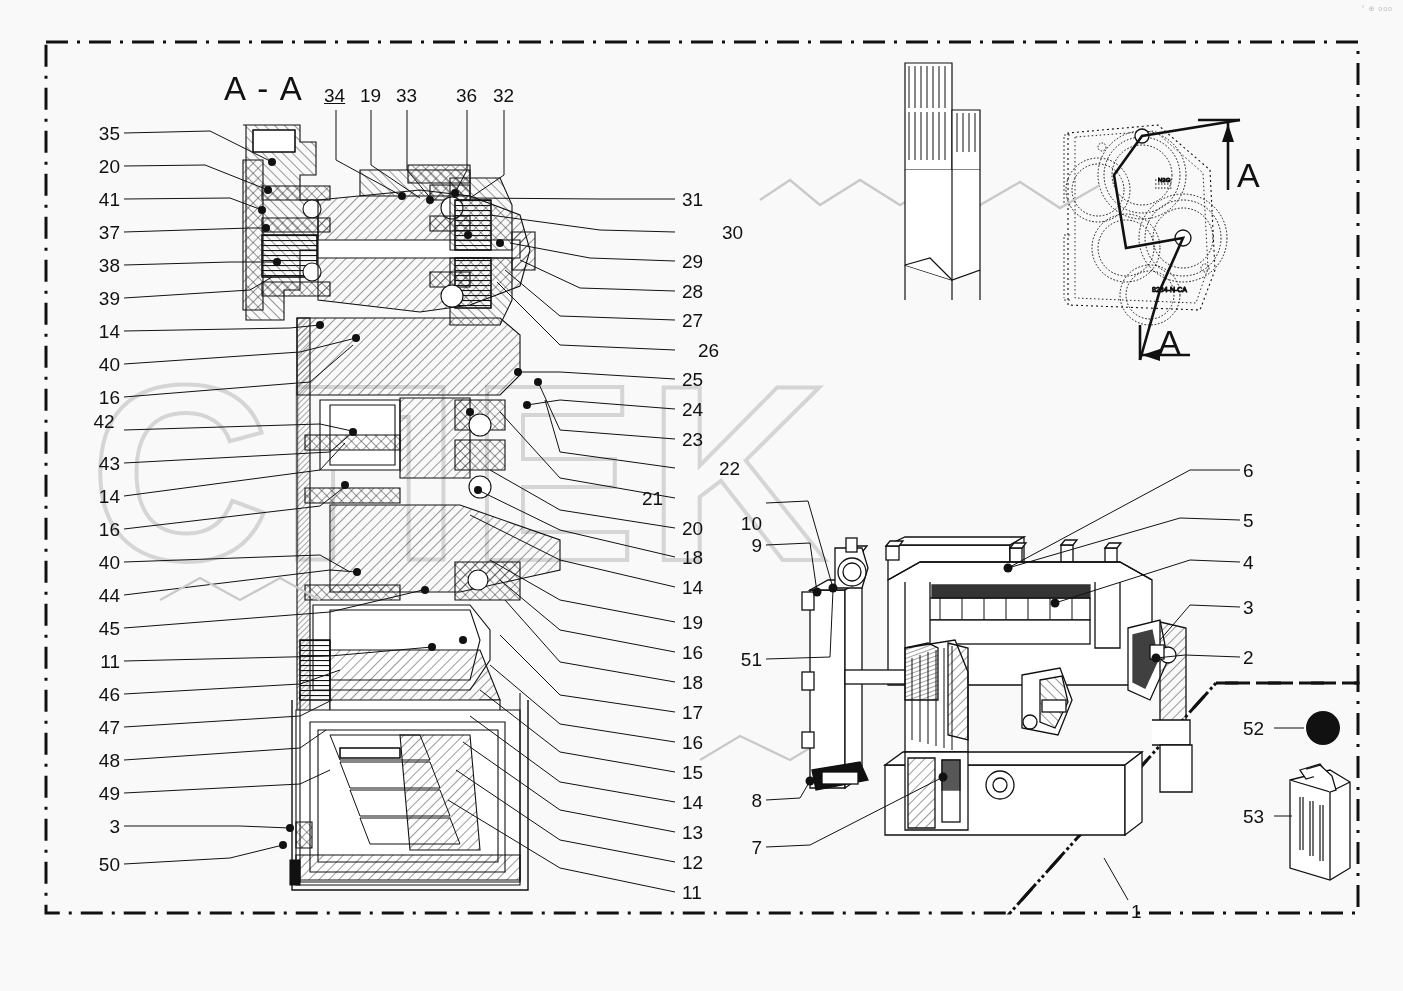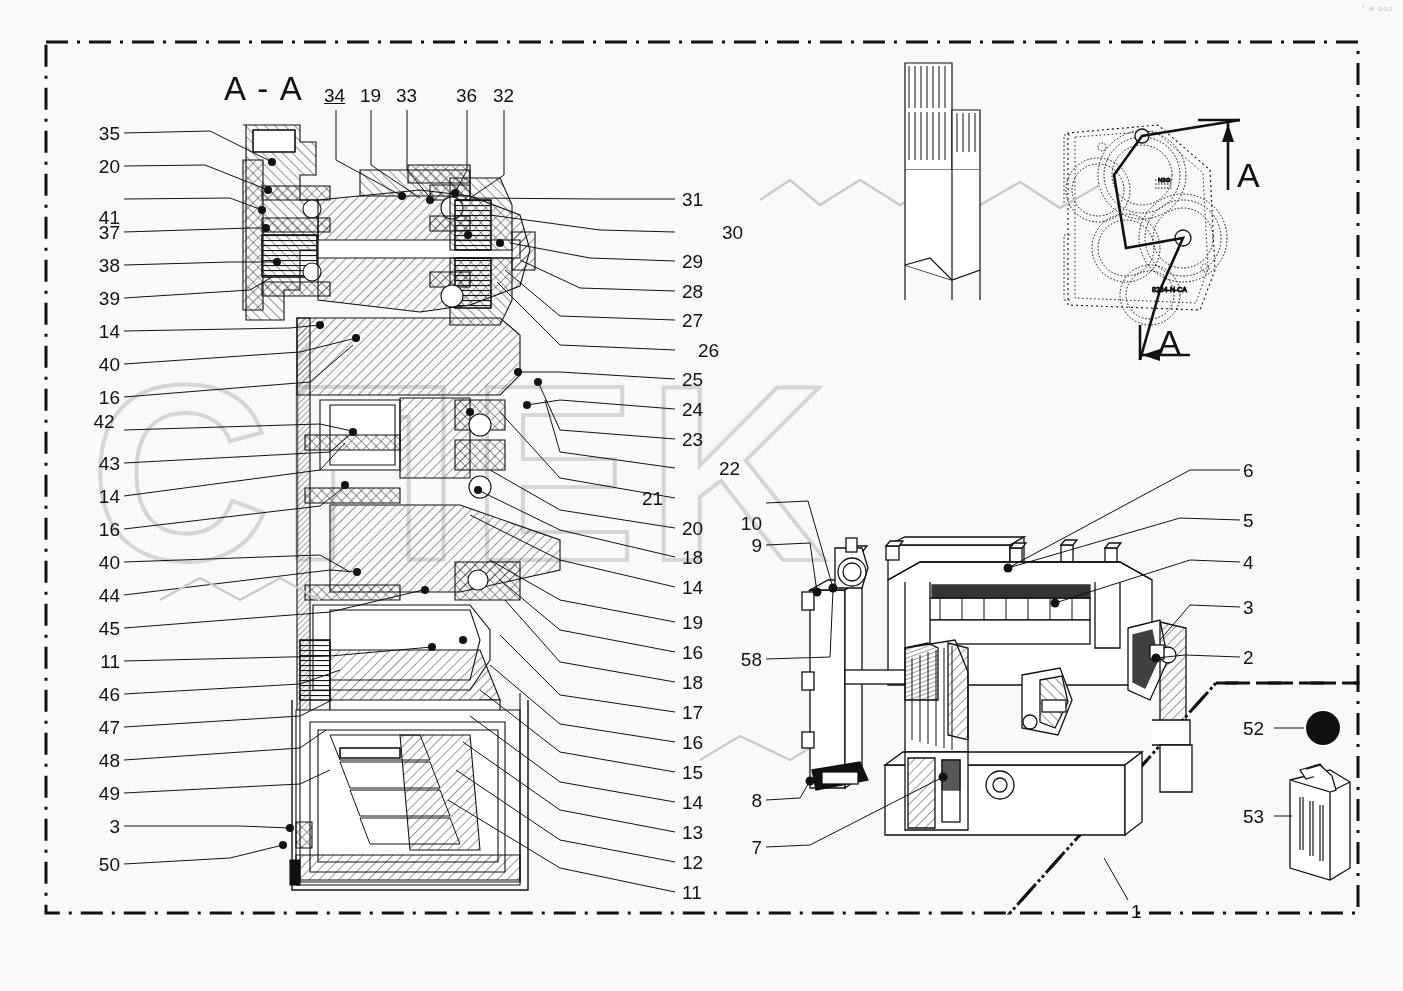--- a/index.html
+++ b/index.html
@@ -506,21 +506,21 @@
   <div class="bigA" style="left:1158px;top:323px;">A</div>
 
   <div class="lbl" style="left:324px;top:86px;text-decoration:underline;">34</div>
   <div class="lbl" style="left:360px;top:86px;">19</div>
   <div class="lbl" style="left:396px;top:86px;">33</div>
   <div class="lbl" style="left:456px;top:86px;">36</div>
   <div class="lbl" style="left:493px;top:86px;">32</div>
 
   <div class="lbl r" style="left:88px;top:124px;width:32px;">35</div>
   <div class="lbl r" style="left:88px;top:157px;width:32px;">20</div>
-  <div class="lbl r" style="left:88px;top:190px;width:32px;margin-top:18px;">41</div>
+  <div class="lbl r" style="left:88px;top:190px;width:32px;">41</div>
   <div class="lbl r" style="left:88px;top:223px;width:32px;">37</div>
   <div class="lbl r" style="left:88px;top:256px;width:32px;">38</div>
   <div class="lbl r" style="left:88px;top:289px;width:32px;">39</div>
   <div class="lbl r" style="left:88px;top:322px;width:32px;">14</div>
   <div class="lbl r" style="left:88px;top:355px;width:32px;">40</div>
   <div class="lbl r" style="left:88px;top:388px;width:32px;">16</div>
   <div class="lbl r" style="left:88px;top:412px;width:32px;text-align:center;">42</div>
   <div class="lbl r" style="left:88px;top:454px;width:32px;">43</div>
   <div class="lbl r" style="left:88px;top:487px;width:32px;">14</div>
   <div class="lbl r" style="left:88px;top:520px;width:32px;">16</div>
@@ -555,21 +555,21 @@
   <div class="lbl" style="left:682px;top:703px;">17</div>
   <div class="lbl" style="left:682px;top:733px;">16</div>
   <div class="lbl" style="left:682px;top:763px;">15</div>
   <div class="lbl" style="left:682px;top:793px;">14</div>
   <div class="lbl" style="left:682px;top:823px;">13</div>
   <div class="lbl" style="left:682px;top:853px;">12</div>
   <div class="lbl" style="left:682px;top:883px;">11</div>
 
   <div class="lbl r" style="left:730px;top:494px;width:32px;margin-top:20px;">10</div>
   <div class="lbl r" style="left:730px;top:536px;width:32px;">9</div>
-  <div class="lbl r" style="left:730px;top:650px;width:32px;">58</div>
+  <div class="lbl r" style="left:730px;top:650px;width:32px;">51</div>
   <div class="lbl r" style="left:730px;top:791px;width:32px;">8</div>
   <div class="lbl r" style="left:730px;top:838px;width:32px;">7</div>
 
   <div class="lbl" style="left:1243px;top:461px;">6</div>
   <div class="lbl" style="left:1243px;top:511px;">5</div>
   <div class="lbl" style="left:1243px;top:553px;">4</div>
   <div class="lbl" style="left:1243px;top:598px;">3</div>
   <div class="lbl" style="left:1243px;top:648px;">2</div>
 
   <div class="lbl" style="left:1243px;top:719px;">52</div>

